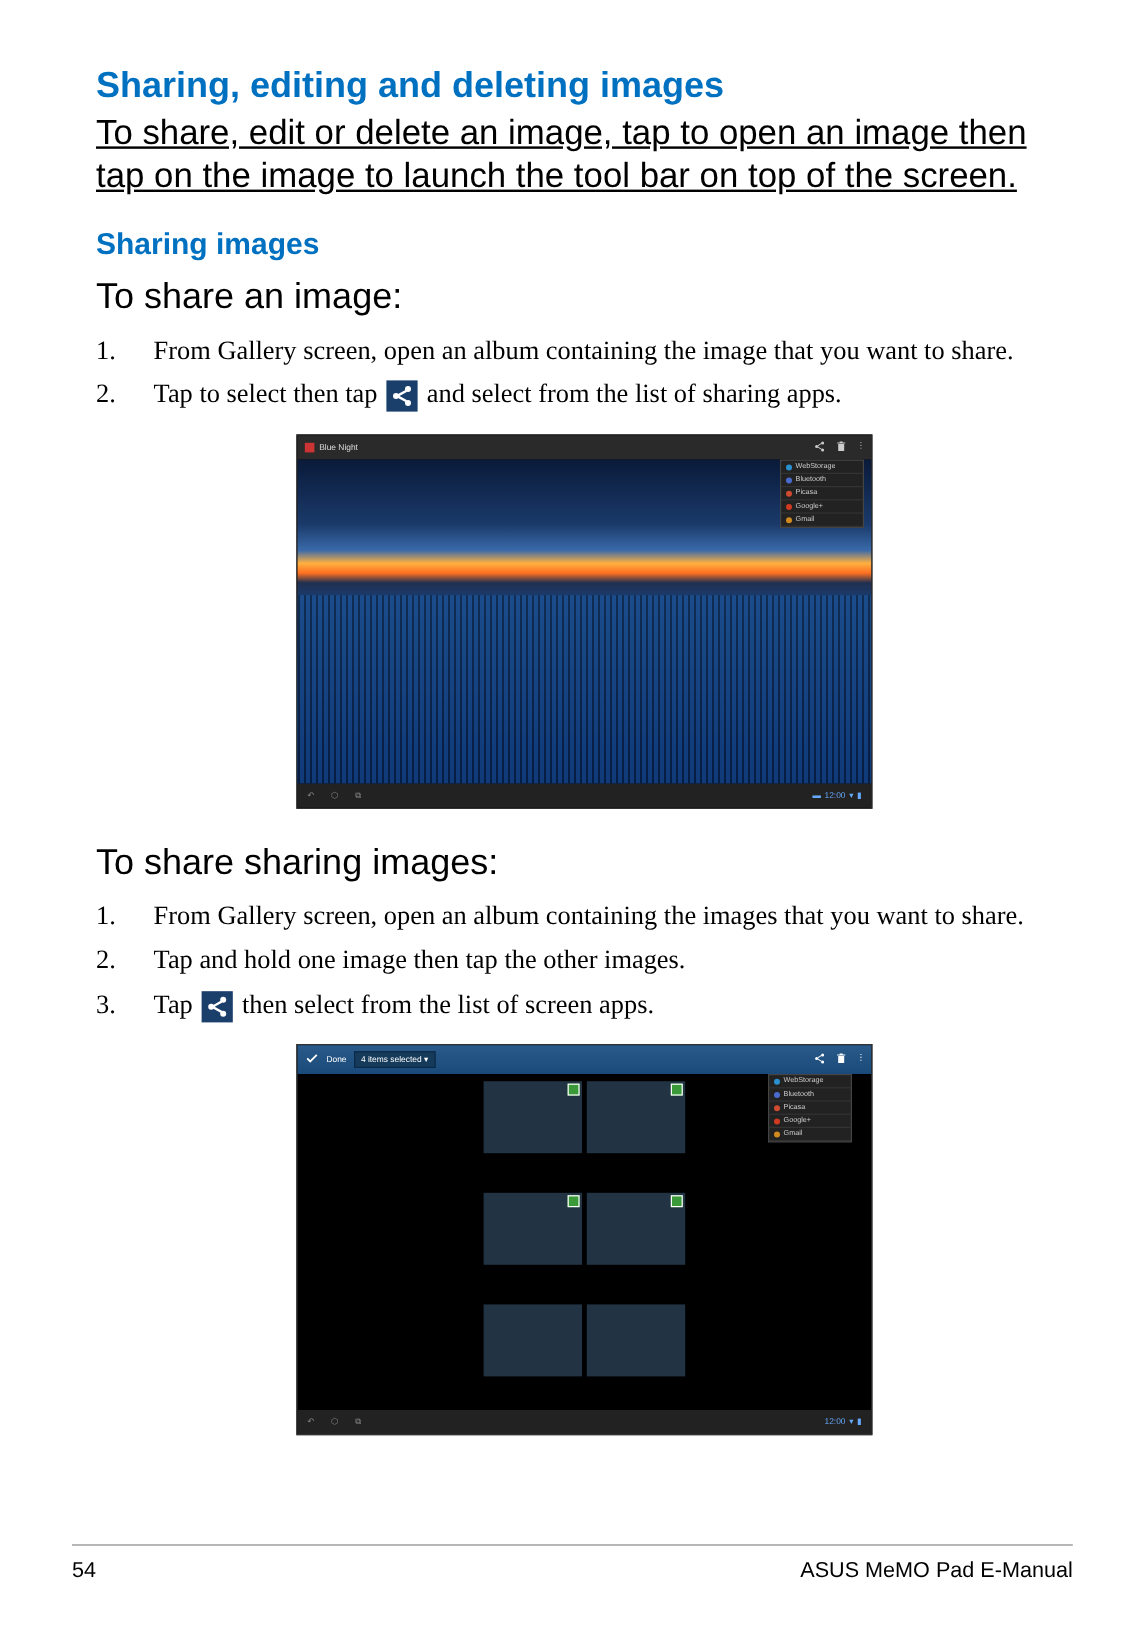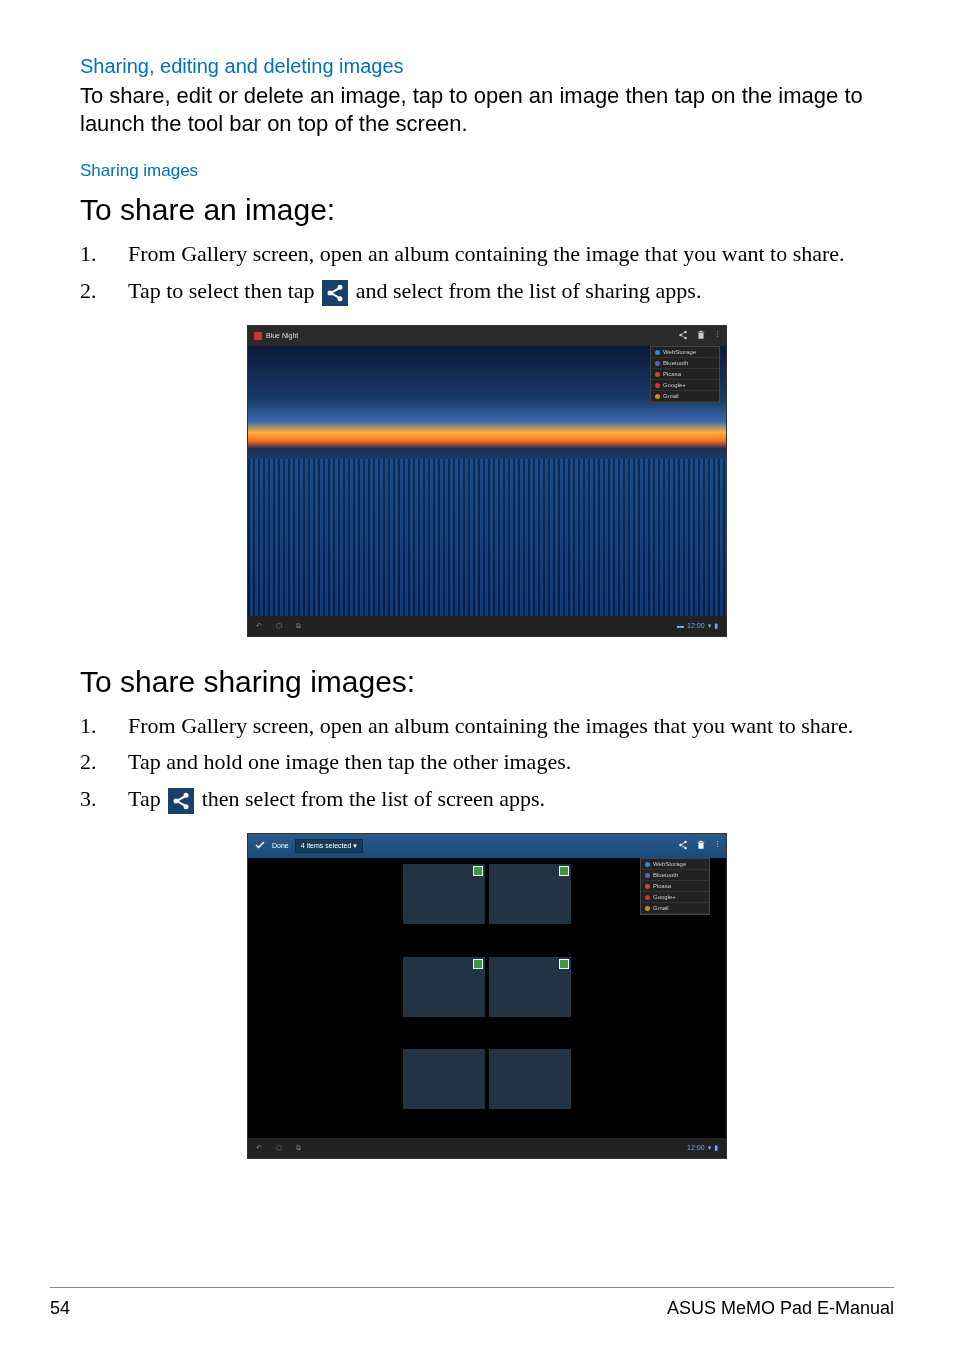--- a/index.html
+++ b/index.html
@@ -7,33 +7,34 @@
     width: 954px;
     height: 1357px;
     background: #fff;
     font-family: "Segoe UI", "Myriad Pro", Arial, sans-serif;
     color: #000;
     position: relative;
     padding: 55px 60px 0 80px;
   }
   h2.main {
     color: #0070c0;
-    font-size: 20px;
-    font-weight: 400;
+    font-size: 30px;
+    font-weight: 700;
     margin-bottom: 4px;
   }
   p.intro {
-    font-size: 22px;
+    font-size: 29px;
     line-height: 1.25;
     margin-bottom: 24px;
+    text-decoration: underline;
   }
   h3.sub {
     color: #0070c0;
-    font-size: 17px;
-    font-weight: 400;
+    font-size: 25px;
+    font-weight: 700;
     margin-bottom: 12px;
   }
   p.lead {
     font-size: 30px;
     margin-bottom: 12px;
   }
   ol {
     list-style: none;
     counter-reset: item;
     padding-left: 0;
@@ -145,21 +146,21 @@
   .t1{background:linear-gradient(#3a5a8a 0%,#5a7aaa 40%,#ffb050 50%,#3a6a4a 60%,#2a4a3a 100%);}
   .t2{background:linear-gradient(#6a8abf 0%,#aac0e0 45%,#ffe0b0 55%,#3a6a7a 70%,#2a4a5a 100%);}
   .t3{background:linear-gradient(#4a80c0 0%,#a0c8f0 50%,#c03020 65%,#801010 100%);}
   .t4{background:linear-gradient(#a0bad0 0%,#7090b0 40%,#3a6090 60%,#2a4a70 100%);}
   .t5{background:linear-gradient(#4a2a10 0%,#ff7a20 40%,#ffd060 55%,#2a1a10 100%);}
   .t6{background:linear-gradient(#f0e0c0 0%,#e0d0b0 60%,#c0a070 100%);}
 
   .footer {
     position: absolute;
     bottom: 38px;
-    left: 50px;
+    left: 60px;
     right: 60px;
     border-top: 1px solid #888;
     padding-top: 10px;
     display: flex;
     justify-content: space-between;
     font-size: 18px;
   }
 </style>
 </head>
 <body>

